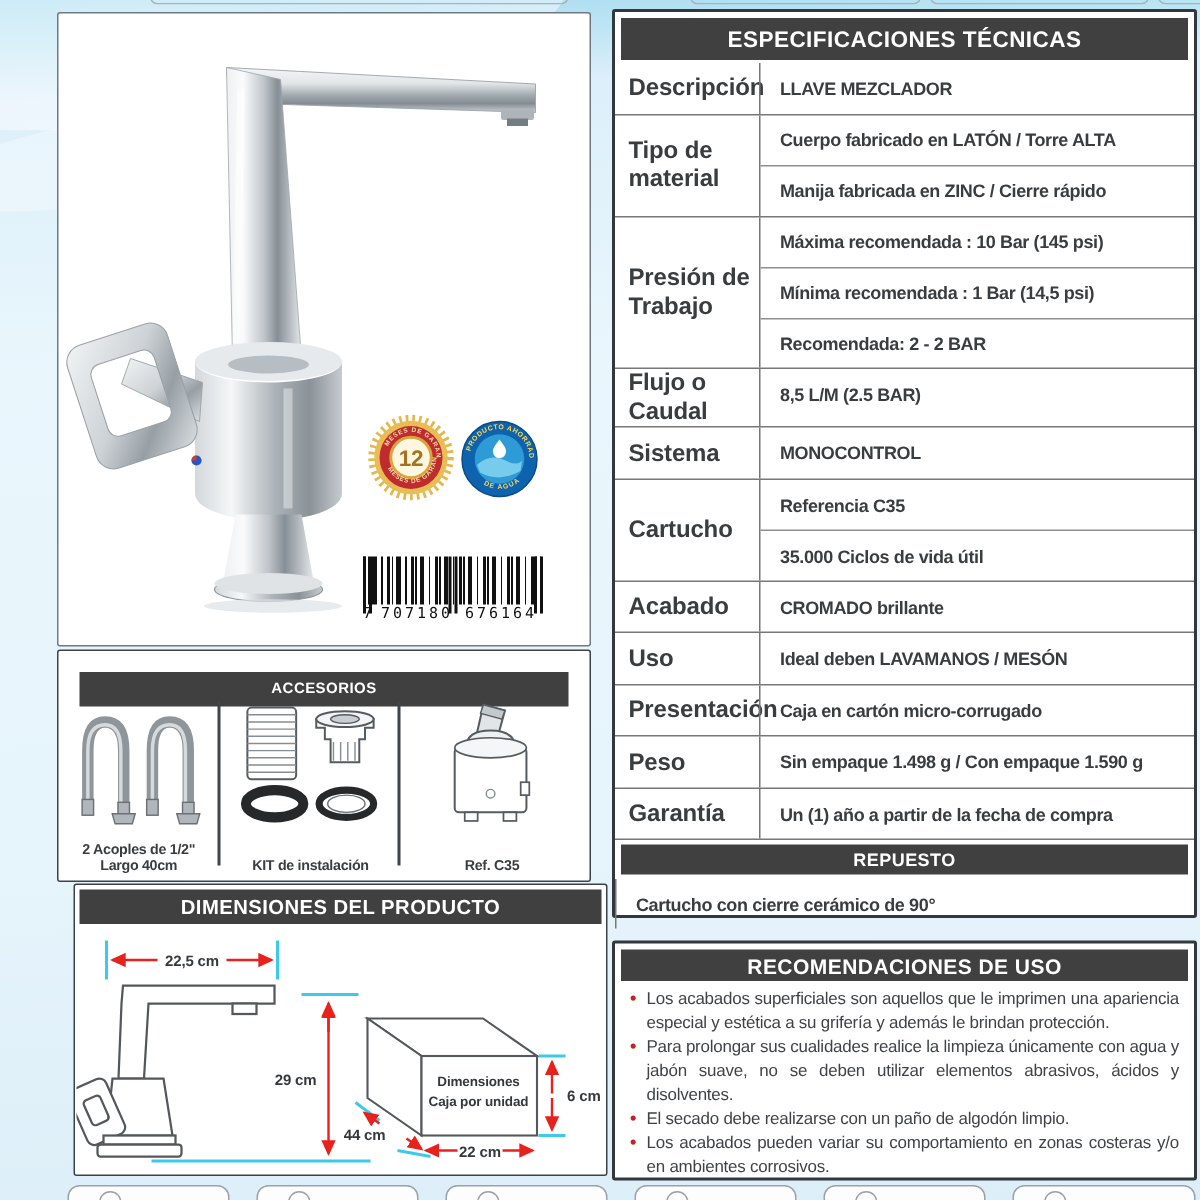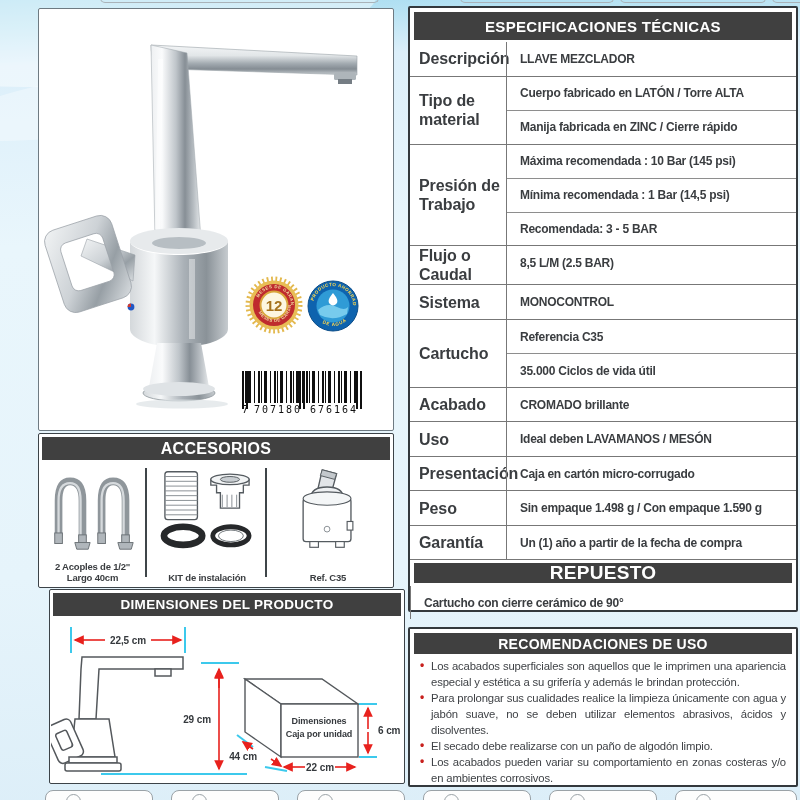--- a/index.html
+++ b/index.html
@@ -28,21 +28,21 @@
       background:repeating-linear-gradient(90deg,#101010 0 2px,#fff 2px 3px,#101010 3px 4px,#fff 4px 6px,#101010 6px 9px,#fff 9px 12px,#101010 12px 13px,#fff 13px 16px);}
   .guard{position:absolute;width:2px;background:#101010;top:4px;height:38px;}
   .g1{left:5px}.g2{left:9px}.g3{left:62px}.g4{left:66px}.g5{left:119px}.g6{left:123px}
   .bc-digits{position:absolute;left:5px;top:37px;width:120px;display:flex;align-items:center;
       font-family:"DejaVu Sans Mono",monospace;font-size:10px;color:#111;}
   .bc-digits .s0{width:8px}
   .bc-digits .grp{flex:1;text-align:center;letter-spacing:2px;}
 
   
   .acc-panel{left:38px;top:433px;width:354px;height:153px;}
-  .acc-hdr{margin:3px;height:23px;font-size:16px;}
+  .acc-hdr{margin:14px;height:23px;font-size:10px;}
   .acc-body{position:absolute;left:0;top:30px;right:0;bottom:0;}
   .acc-cell{position:absolute;top:0;bottom:0;}
   .acc-c1{left:0;width:107px}.acc-c2{left:108px;width:120px}.acc-c3{left:227px;width:124px}
   .acc-divider{position:absolute;top:4px;bottom:10px;width:2px;background:#3f4549;}
   .dv1{left:106px}.dv2{left:226px}
   .acc-art{position:absolute;left:0;right:0;top:2px;display:flex;justify-content:center;}
   .acc-label{position:absolute;left:2px;right:2px;bottom:4px;text-align:center;font-size:9.5px;
       font-weight:bold;color:#3a3d40;letter-spacing:-0.2px;}
 
   
@@ -58,21 +58,21 @@
   .sgroup{display:flex;}
   .sgroup + .sgroup{border-top:1.6px solid #777;}
   .slabel{width:96px;flex:none;display:flex;align-items:center;padding-left:9px;box-sizing:border-box;
       font-size:16px;font-weight:bold;color:#3a3d40;line-height:1.2;}
   .svals{flex:1;border-left:1.6px solid #777;display:flex;flex-direction:column;min-width:0;}
   .sval{height:33.5px;display:flex;align-items:center;padding-left:13px;padding-right:4px;
       border-top:1.2px solid #8e8e8e;box-sizing:border-box;font-size:12px;font-weight:bold;color:#3a3d40;
       letter-spacing:-0.25px;white-space:nowrap;}
   .sval:first-child{border-top:none;}
   .spec-table{border-bottom:1.6px solid #777;}
-  .rep-hdr{margin:3px 4px;height:20px;font-size:19px;}
+  .rep-hdr{margin:3px 4px;height:20px;font-size:12px;}
   .rep-row{display:flex;height:33px;}
 
   
   .rec-panel{left:408px;top:627px;width:386px;height:156px;}
   .rec-hdr{margin:4px 4px 2px 4px;height:21px;font-size:14px;}
   .rec-list{margin:4px 10px 0 10px;padding:0;list-style:none;}
   .rec-list li{display:flex;font-size:11.3px;line-height:1.42;color:#3f4246;font-weight:500;
       letter-spacing:-0.15px;text-align:justify;}
   .rec-list .blt{color:#c8201d;font-weight:bold;width:11px;flex:none;font-size:12px;line-height:1.3;}
 
@@ -349,21 +349,21 @@
         <div class="svals">
           <div class="sval">Cuerpo fabricado en LATÓN / Torre ALTA</div>
           <div class="sval">Manija fabricada en ZINC / Cierre rápido</div>
         </div>
       </div>
       <div class="sgroup">
         <div class="slabel">Presión de Trabajo</div>
         <div class="svals">
           <div class="sval">Máxima recomendada : 10 Bar (145 psi)</div>
           <div class="sval">Mínima recomendada : 1 Bar (14,5 psi)</div>
-          <div class="sval">Recomendada: 3 - 5 BAR</div>
+          <div class="sval">Recomendada: 2 - 2 BAR</div>
         </div>
       </div>
       <div class="sgroup">
         <div class="slabel">Flujo o Caudal</div>
         <div class="svals">
             <div class="sval">8,5 L/M (2.5 BAR)</div>
           </div>
       </div>
       <div class="sgroup">
         <div class="slabel">Sistema</div>

